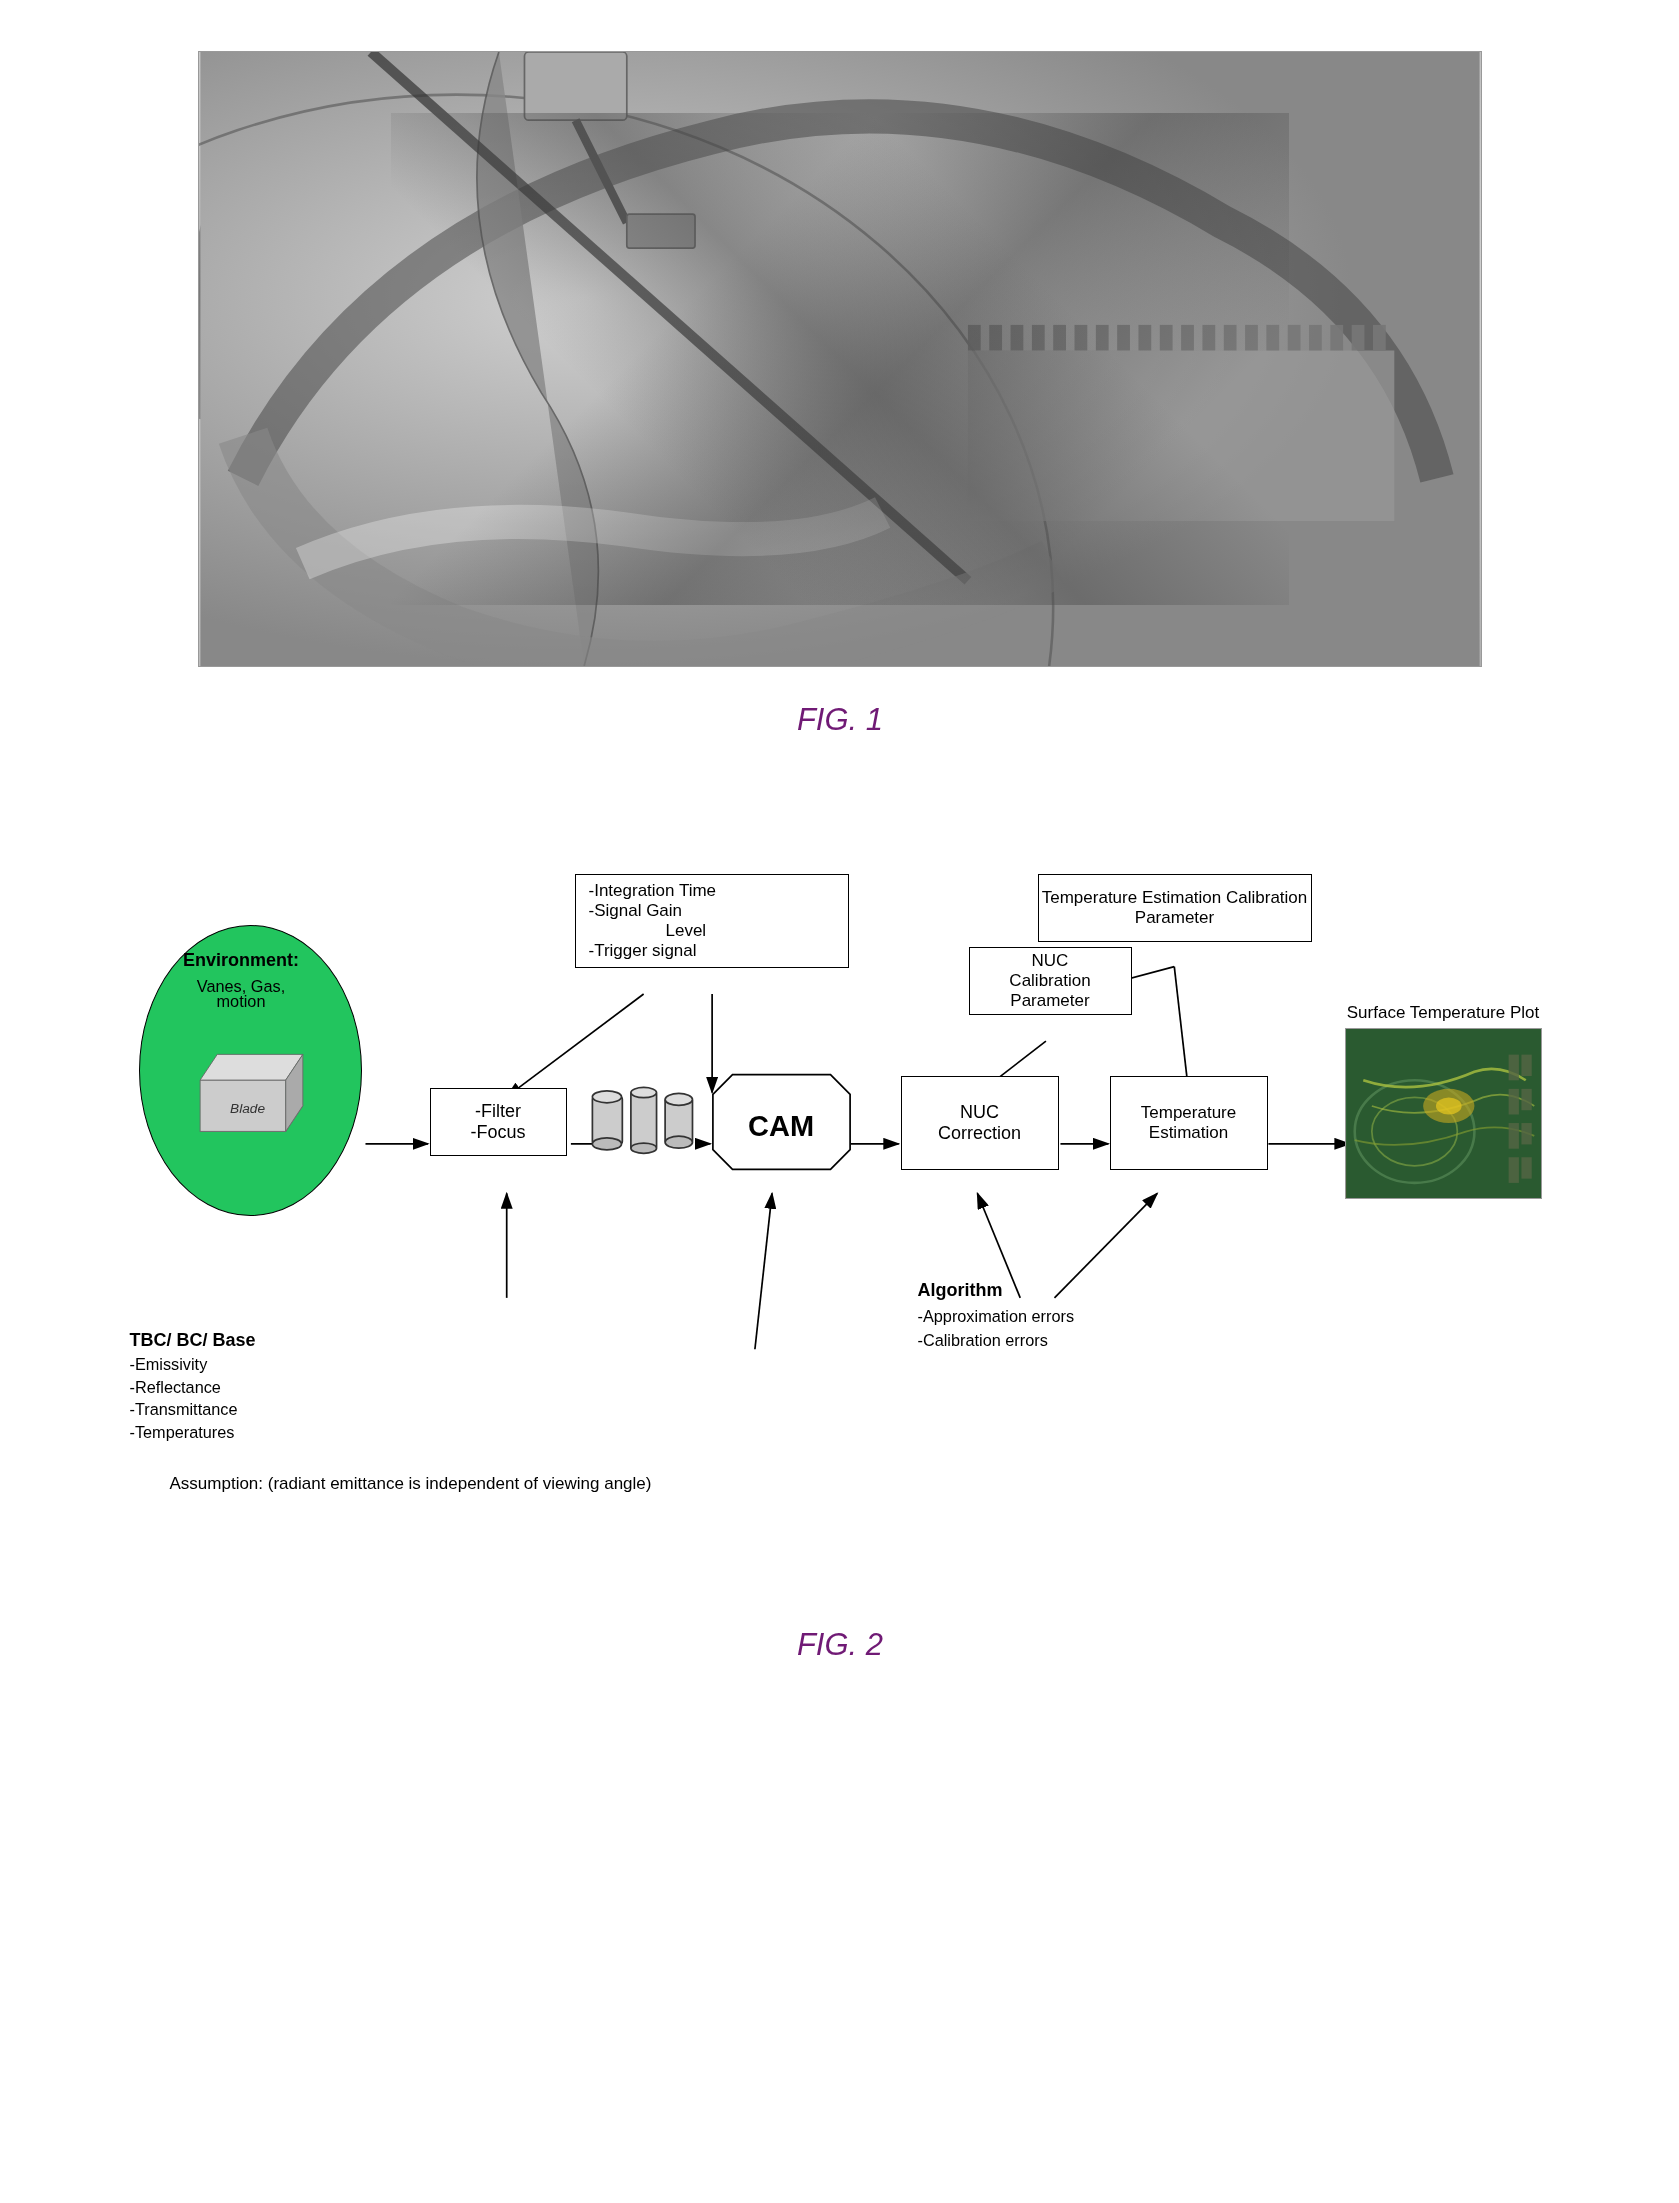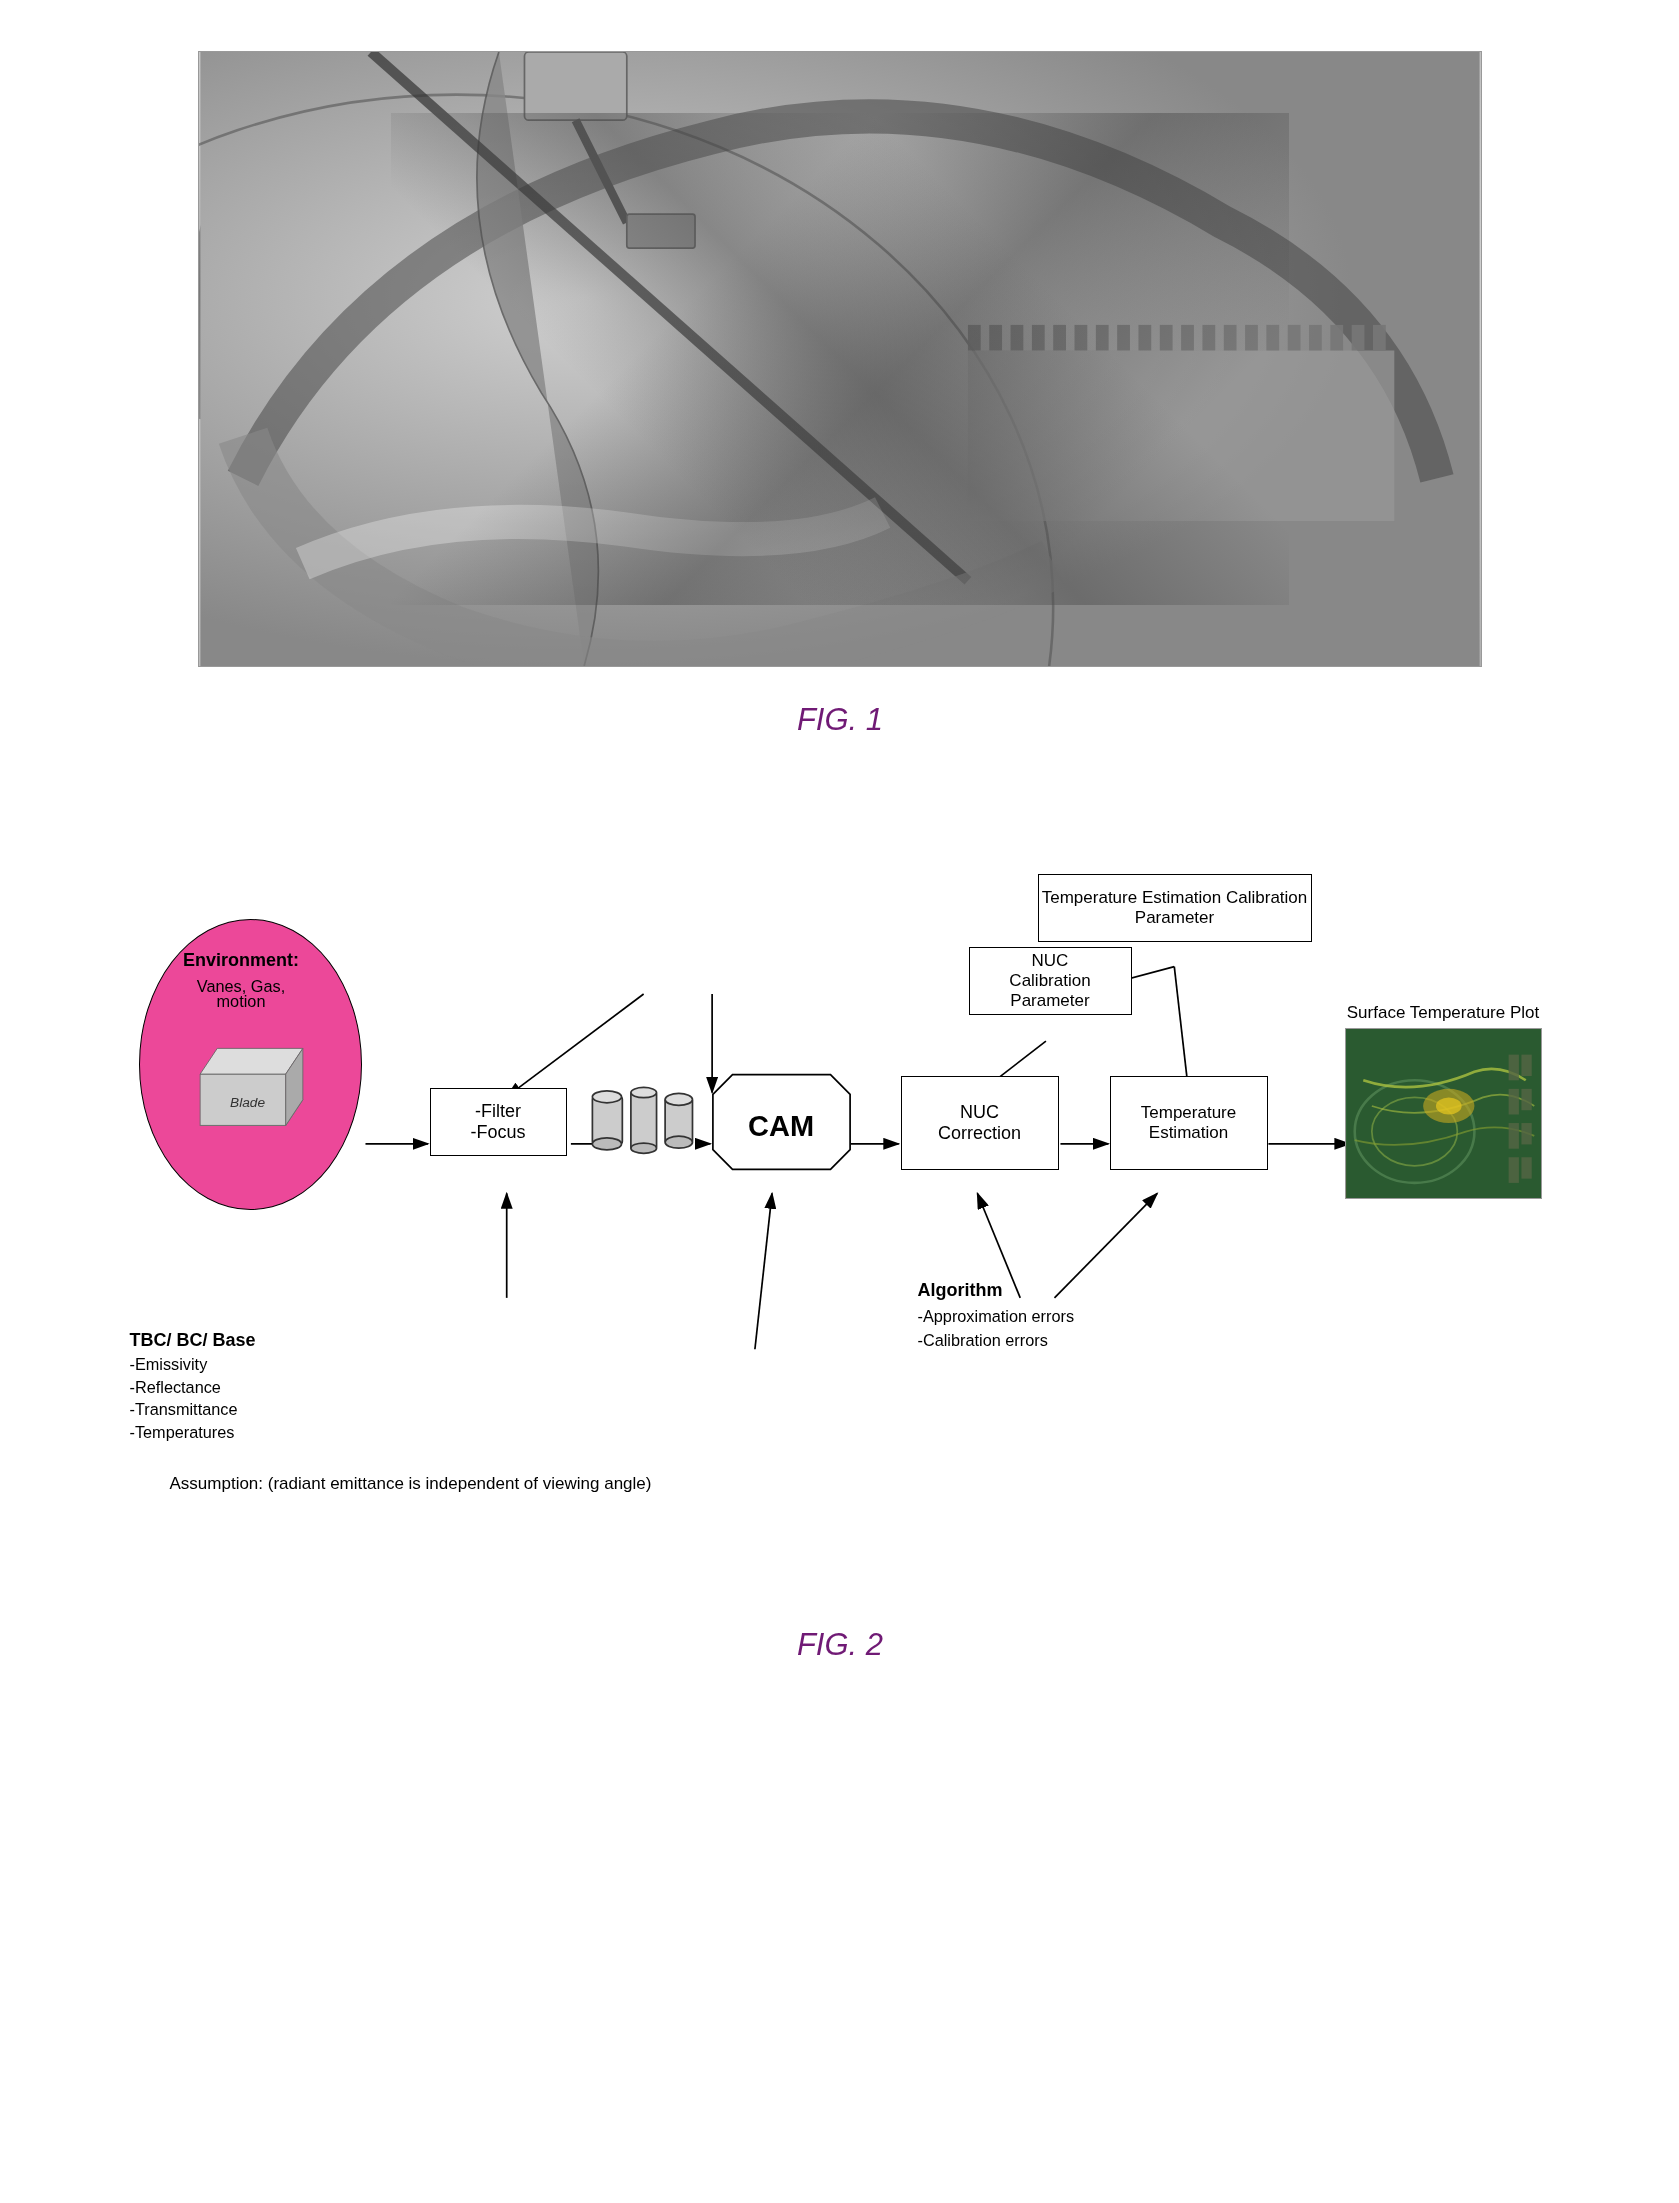--- a/index.html
+++ b/index.html
@@ -124,26 +124,26 @@
       width: 1455px;
       position: relative;
       min-height: 770px;
       margin-bottom: 26px;
     }
 
     
     .env-circle {
       position: absolute;
       left: 26px;
-      top: 96px;
+      top: 102px;
       width: 223px;
       height: 291px;
       border: 1.7px solid #000;
       border-radius: 50%;
-      background: #ec4899;
+      background: #22c55e;
     }
 
     
     .filter-box {
       position: absolute;
       left: 317px;
       top: 265px;
       width: 137px;
       height: 68px;
       border: 1.7px solid #000;
@@ -486,20 +486,26 @@
       <div>
         <div>NUC</div>
         <div>Correction</div>
       </div>
     </div>
 
     <div class="temp-est-box">
       <div style="font-size:17px; text-align:center;">Temperature Estimation</div>
     </div>
 
+    <div class="top-box-left">
+      <div>-Integration Time</div>
+      <div>-Signal Gain</div>
+      <div style="padding-left:77px;">Level</div>
+      <div>-Trigger signal</div>
+    </div>
 
     <div class="top-box-right">
       <div style="font-size:17px; text-align:center;">Temperature Estimation Calibration Parameter</div>
     </div>
 
     <div class="nuc-cal-box">
       <div style="text-align:center;">
         <div>NUC</div>
         <div>Calibration</div>
         <div>Parameter</div>

